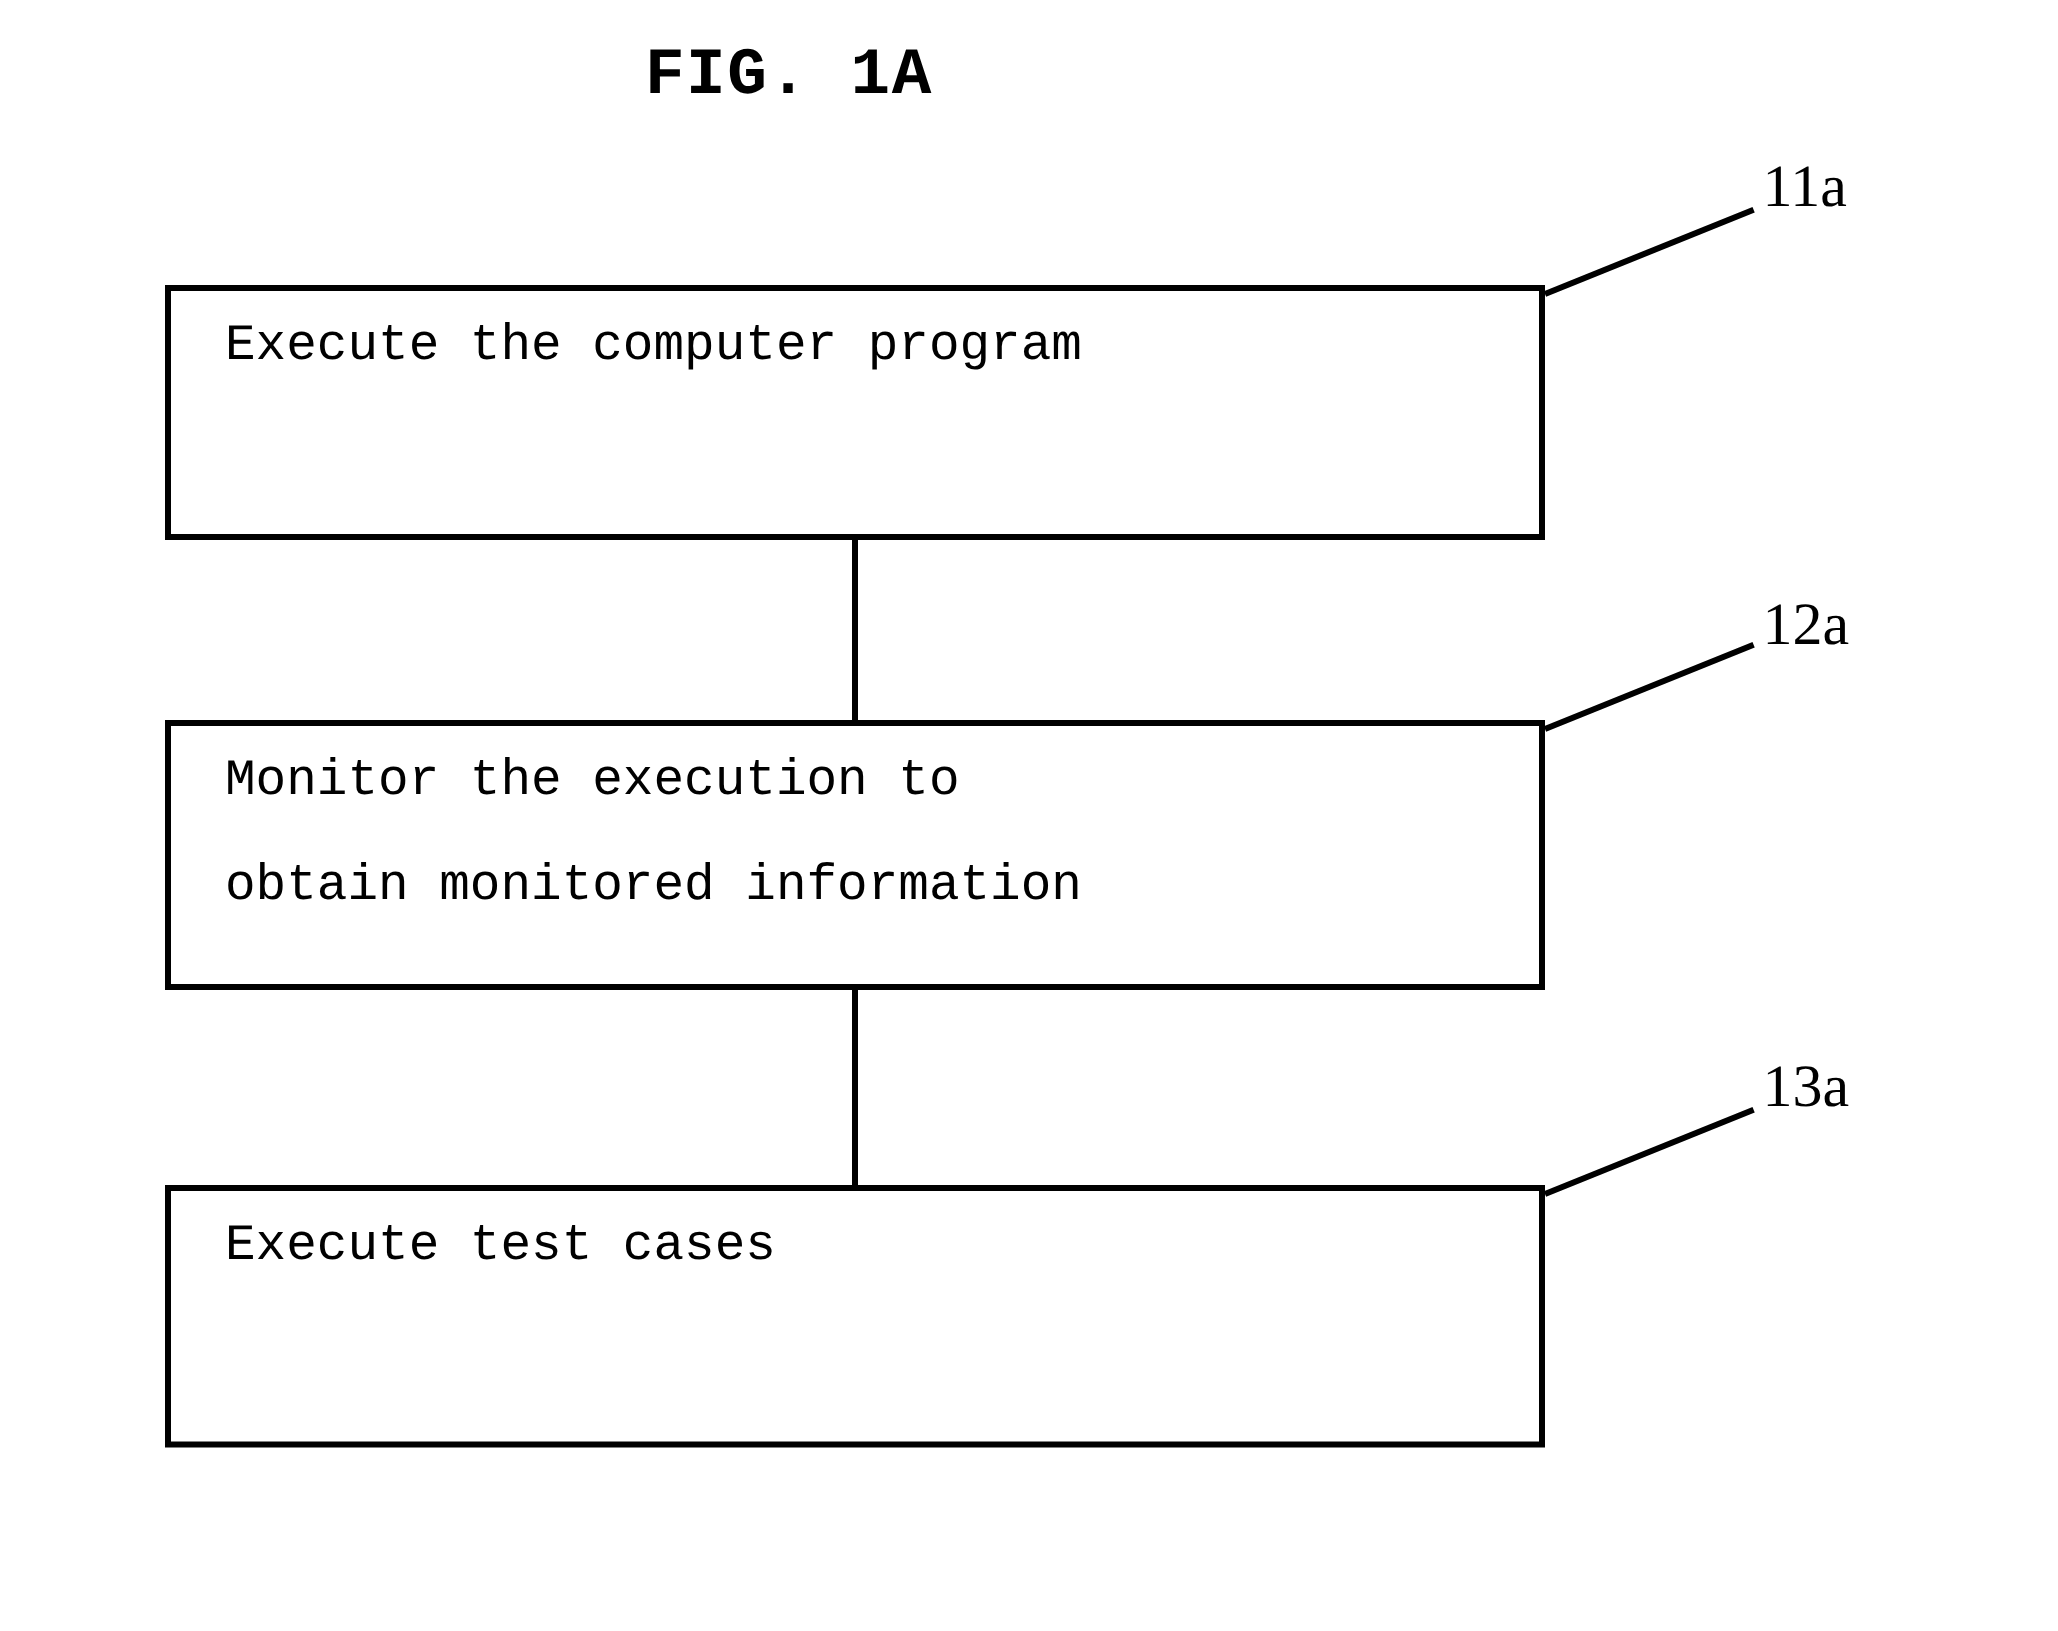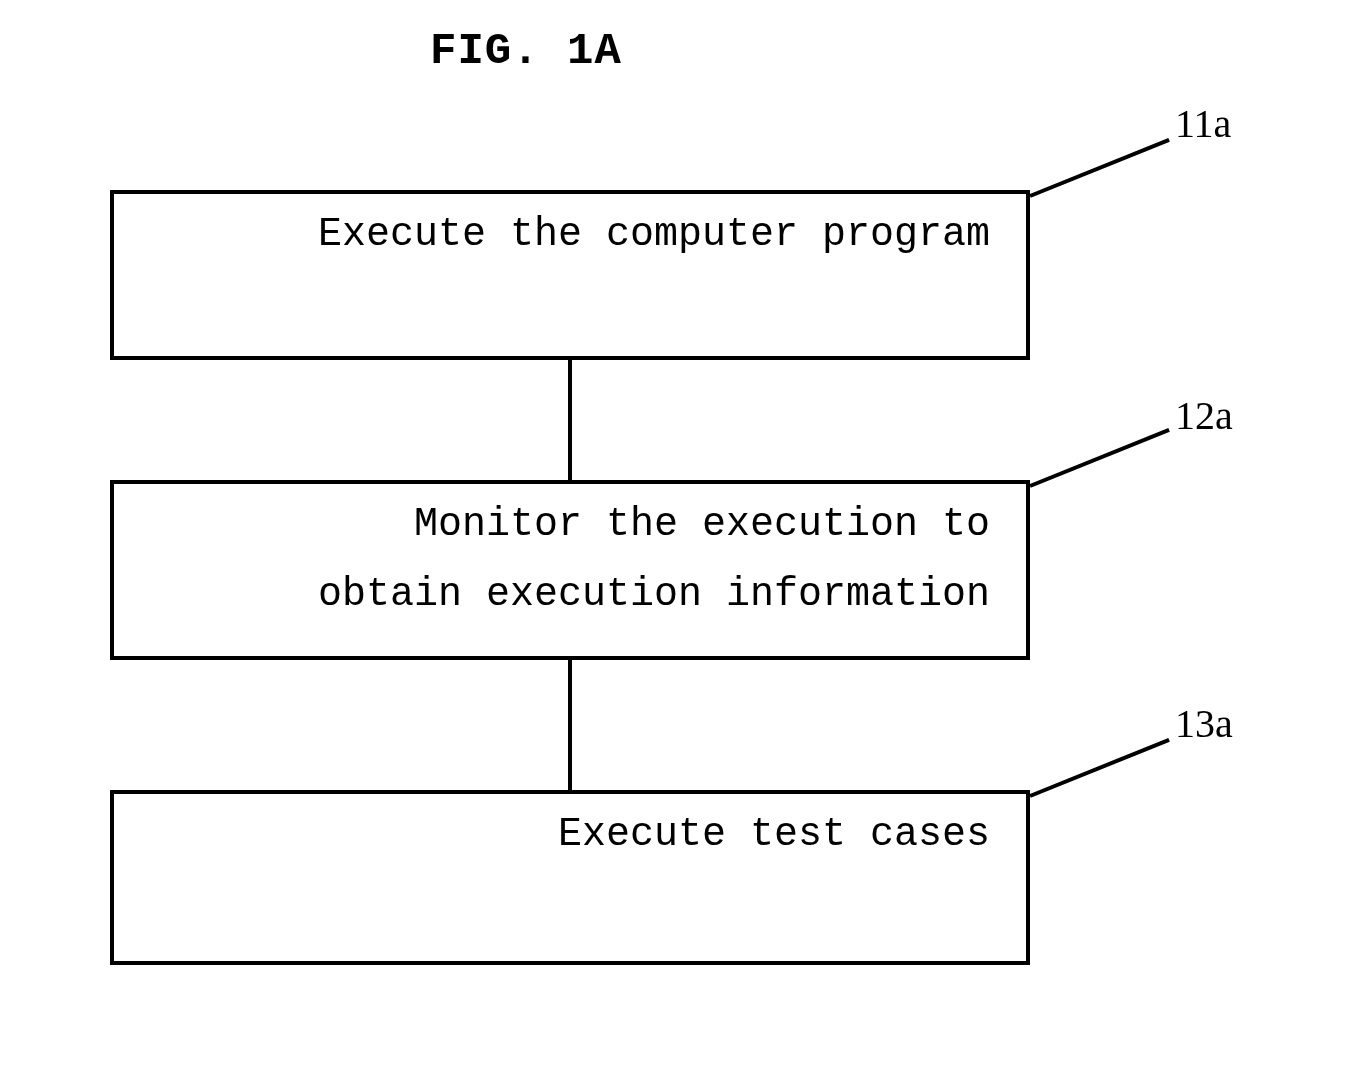--- a/index.html
+++ b/index.html
@@ -17,23 +17,23 @@
     font-size: 44px;
     letter-spacing: 1px;
   }
   .box {
     position: absolute;
     border: 4px solid #000;
     box-sizing: border-box;
   }
   .box-text {
     position: absolute;
-    font-size: 40px;
+    font-size: 34px;
     white-space: nowrap;
-    text-align: right;
+    text-align: left;
   }
   .ref-label {
     position: absolute;
     font-family: "Times New Roman", Times, serif;
     font-size: 40px;
   }
   .vline {
     position: absolute;
     background: #000;
     width: 4px;
@@ -52,21 +52,21 @@
 <div class="box" style="left:110px; top:190px; width:920px; height:170px;"></div>
 <div class="box-text" style="left:150px; top:212px; width:840px;">Execute the computer program</div>
 
 <div class="leader" style="left:1030px; top:194px; width:150px; height:4px; transform: rotate(-22deg);"></div>
 <div class="ref-label" style="left:1175px; top:100px;">11a</div>
 
 <div class="vline" style="left:568px; top:360px; height:120px;"></div>
 
 <div class="box" style="left:110px; top:480px; width:920px; height:180px;"></div>
 <div class="box-text" style="left:150px; top:502px; width:840px;">Monitor the execution to</div>
-<div class="box-text" style="left:150px; top:572px; width:840px;">obtain execution information</div>
+<div class="box-text" style="left:150px; top:572px; width:840px;">obtain monitored information</div>
 
 <div class="leader" style="left:1030px; top:484px; width:150px; height:4px; transform: rotate(-22deg);"></div>
 <div class="ref-label" style="left:1175px; top:392px;">12a</div>
 
 <div class="vline" style="left:568px; top:660px; height:130px;"></div>
 
 <div class="box" style="left:110px; top:790px; width:920px; height:175px;"></div>
 <div class="box-text" style="left:150px; top:812px; width:840px;">Execute test cases</div>
 
 <div class="leader" style="left:1030px; top:794px; width:150px; height:4px; transform: rotate(-22deg);"></div>

